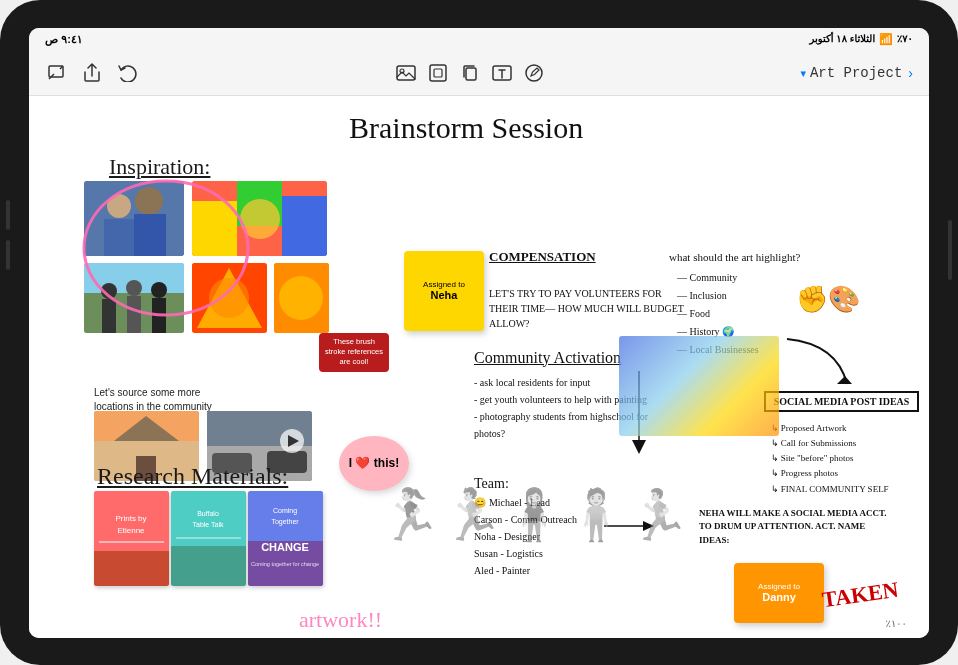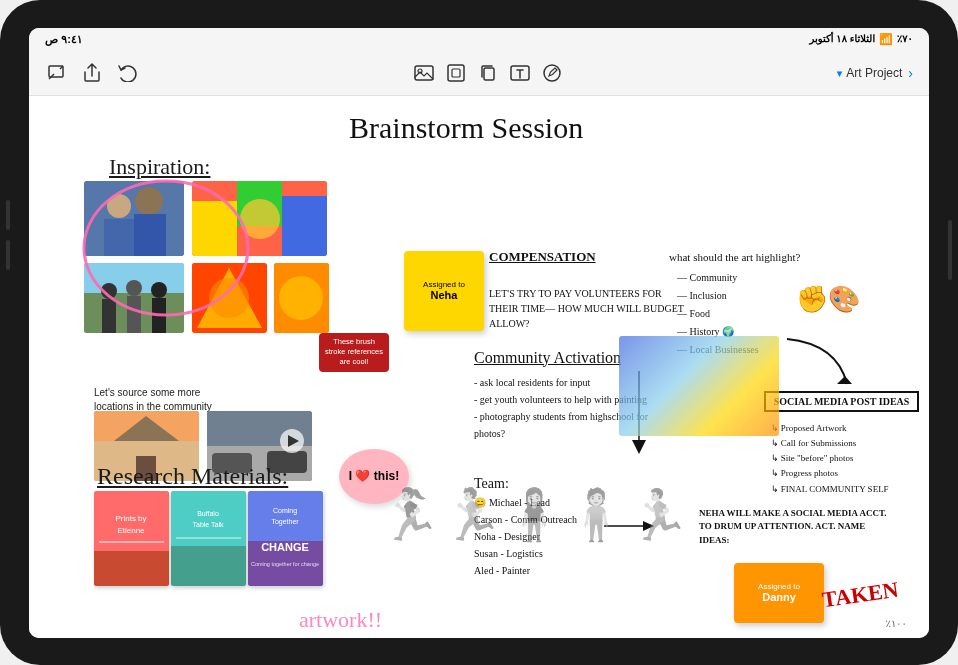--- a/index.html
+++ b/index.html
@@ -419,21 +419,21 @@
           <svg width="20" height="20" viewBox="0 0 20 20" fill="none">
             <circle cx="10" cy="10" r="8" stroke="#333" stroke-width="1.5" fill="none"></circle>
             <path d="M7 13l1.5-4L13 5l2 2-4.5 4.5L7 13z" stroke="#333" stroke-width="1.2" fill="none"></path>
           </svg>
         </div>
       </div>
 
       <div class="toolbar-right">
         <div class="notebook-name">
           <span style="font-size:11px;color:#007AFF;">▾</span>
-          <span style="font-size:12px;color:#333;font-weight:500;">Art Project</span>
+          <span style="font-size:14px;color:#333;font-weight:500;font-family:Liberation Mono, monospace;">Art Project</span>
         </div>
         <span class="chevron-right">›</span>
       </div>
     </div>
 
     <div class="canvas">
 
       <div class="handwritten title-brainstorm" style="font-size:30px;font-family:'Segoe Script',cursive;">Brainstorm Session</div>
 
       <div class="handwritten" style="top:58px;left:80px;font-size:22px;font-family:'Segoe Script',cursive;text-decoration:underline;">Inspiration:</div>
@@ -577,21 +577,21 @@
         <div>Aled - Painter</div>
       </div>
 
       <svg class="arrow-svg" style="top:420px;left:570px;width:60px;height:20px;" viewBox="0 0 60 20">
         <path d="M5,10 L50,10" stroke="#111" stroke-width="1.5" fill="none"></path>
         <polygon points="44,5 55,10 44,15" fill="#111"></polygon>
       </svg>
 
       <div style="position:absolute;top:411px;left:670px;font-size:9px;font-family:'Segoe Script',cursive;color:#111;width:190px;line-height:1.5;font-weight:600;">NEHA WILL MAKE A SOCIAL MEDIA ACCT. TO DRUM UP ATTENTION. ACT. NAME IDEAS:</div>
 
-      <div class="pink-bubble" style="top:353px;left:310px;">
+      <div class="pink-bubble" style="top:340px;left:310px;">
         <span style="font-size:12px;font-weight:bold;text-align:center;">I ❤️ this!</span>
       </div>
 
       <div class="doodle-figures">🏃‍♀️🏃🧍‍♀️🧍🏃‍♂️</div>
 
       <div class="handwritten research-title" style="position:absolute;top:367px;left:68px;font-size:24px;font-family:'Segoe Script',cursive;text-decoration:underline;">Research Materials:</div>
 
       <div class="book-row">
 
         <div class="book-thumb img-book1">

